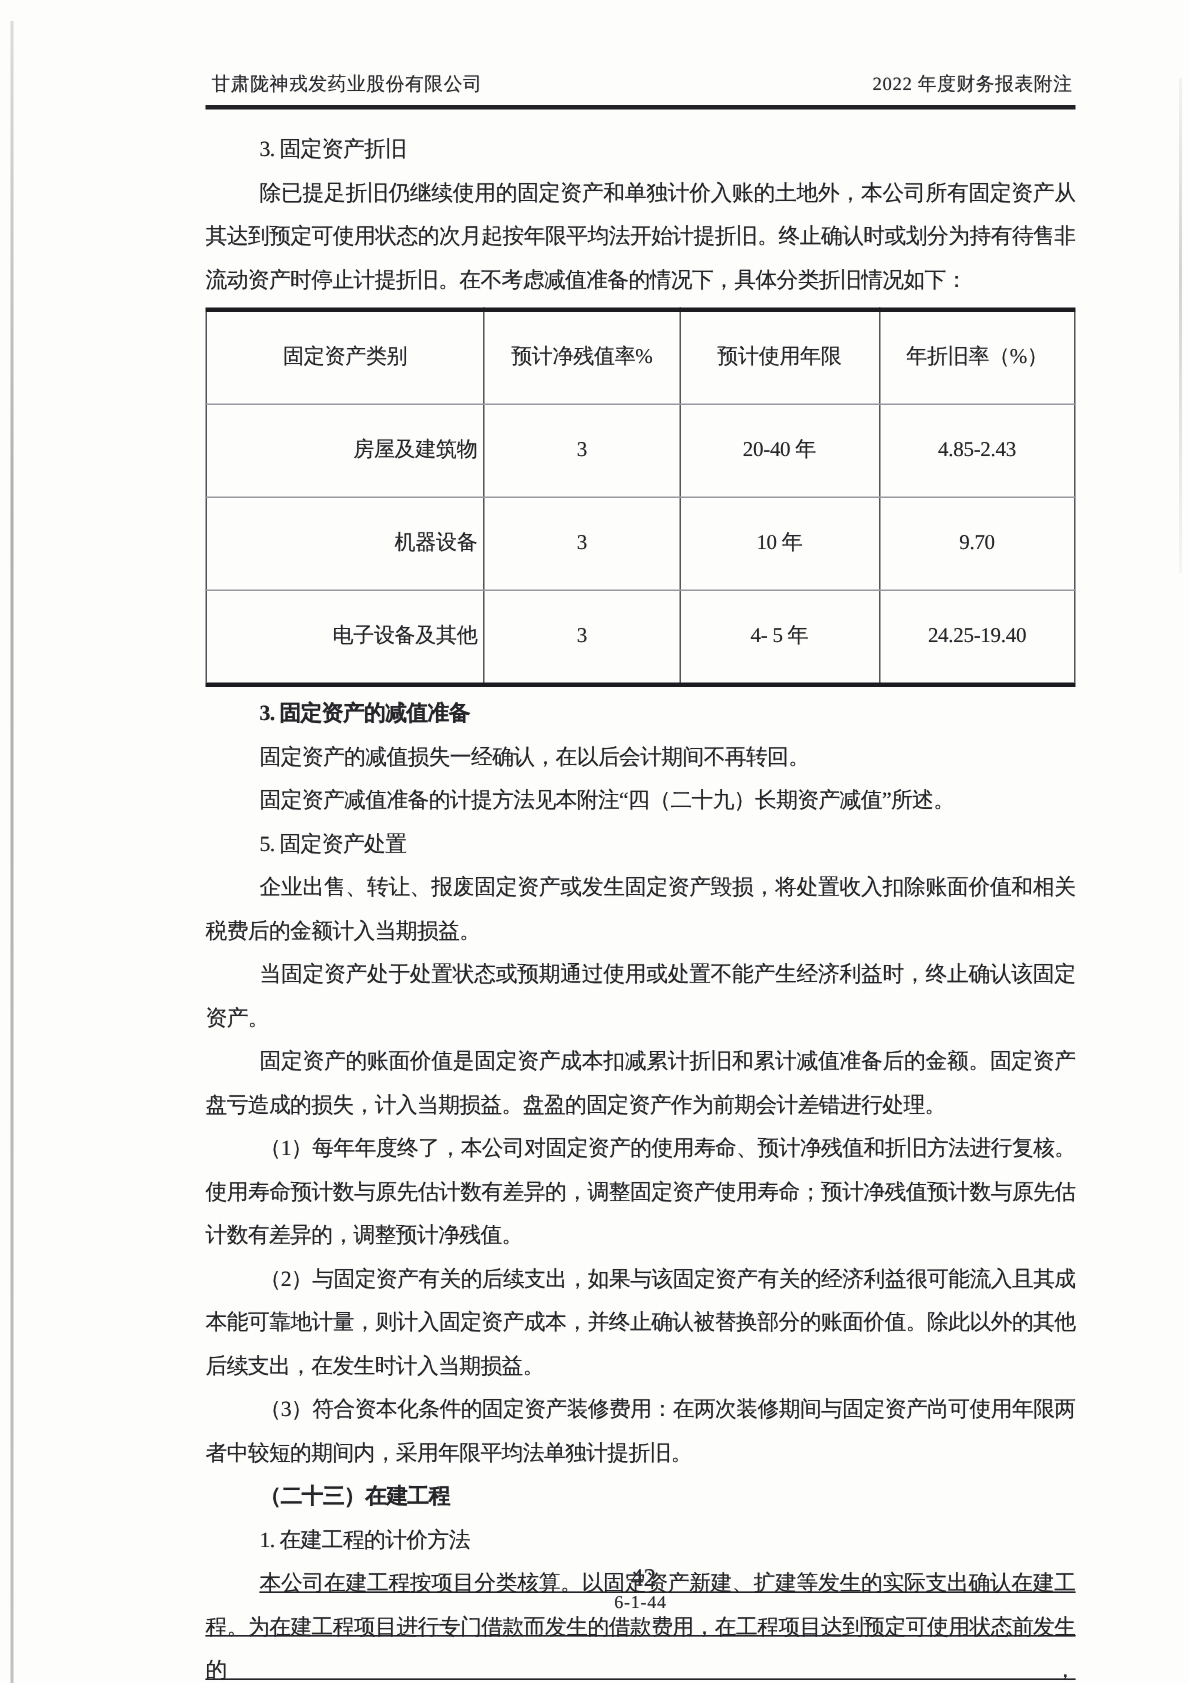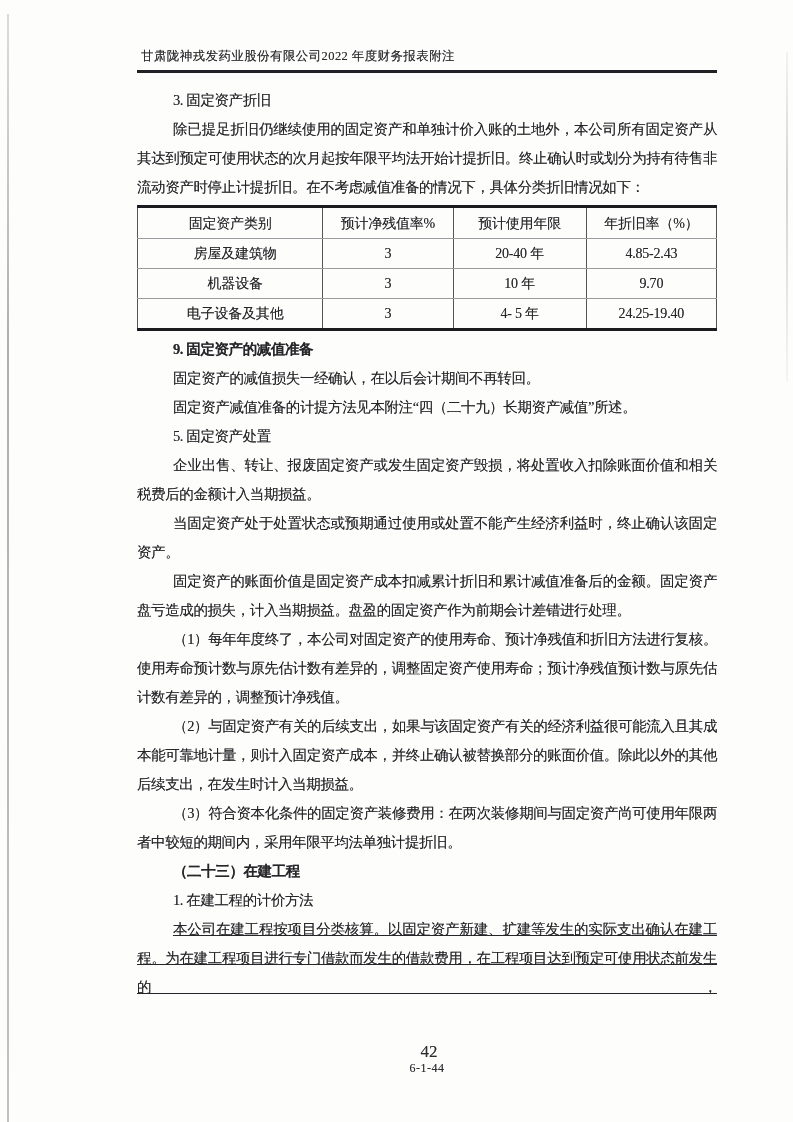--- a/index.html
+++ b/index.html
@@ -22,21 +22,21 @@
   }
   .scan-edge-right {
     position: absolute; right: 5px; top: 52px; height: 330px; width: 2px;
     background: linear-gradient(180deg, rgba(150,150,155,.10), rgba(140,140,148,.38) 40%, rgba(150,150,155,.08));
   }
   .content {
     position: absolute; left: 0; top: 0; right: 0;
     padding: 48px 76px 0 137px;
   }
   .doc-header {
-    display: flex; align-items: flex-end;
+    display: flex; justify-content: space-between; align-items: flex-end;
     font-size: 12.5px; letter-spacing: .4px; color: #2c2c30;
     padding: 0 2px 5px 4px;
     text-shadow: 0 0 .5px rgba(40,40,45,.6);
   }
   .header-rule { height: 3px; background: #212126; margin-bottom: 13px; }
   .body-text {
     font-size: 14.5px; line-height: 29px; letter-spacing: -0.4px;
     text-shadow: 0 0 .5px rgba(40,40,45,.55);
   }
   .para { text-align: justify; text-indent: 36px; }
@@ -46,25 +46,25 @@
   table.dep-table {
     width: 100%; border-collapse: collapse; table-layout: fixed;
     margin: 3px 0 4px 0;
     font-size: 14px; letter-spacing: -0.2px;
     border-top: 3px solid #1c1c20; border-bottom: 3px solid #1c1c20;
   }
   table.dep-table th, table.dep-table td {
     border-left: 1px solid #55555a; border-right: 1px solid #55555a;
     border-top: 1px solid #9a9a9e; border-bottom: 1px solid #9a9a9e;
     height: 29px; text-align: center; vertical-align: middle;
-    font-weight: normal; padding: 0 4px;
+    font-weight: normal; padding: 16px 4px;
     text-shadow: 0 0 .5px rgba(40,40,45,.5);
   }
   table.dep-table th { height: 32px; }
-  table.dep-table td.cat { text-align: center; padding-left: 14px; }
+  table.dep-table td.cat { text-align: right; padding-left: 14px; }
   table.dep-table col.c1 { width: 32%; }
   table.dep-table col.c2 { width: 22.5%; }
   table.dep-table col.c3 { width: 23%; }
   table.dep-table col.c4 { width: 22.5%; }
   .doc-footer {
     position: absolute; left: 137px; width: 580px; bottom: 44px;
     text-align: center; color: #2c2c30;
     text-shadow: 0 0 .5px rgba(40,40,45,.55);
   }
   .page-note { font-size: 17px; line-height: 12px; transform: translateX(2px); }
@@ -120,21 +120,21 @@
           </tr>
           <tr>
             <td class="cat">电子设备及其他</td>
             <td>3</td>
             <td>4- 5 年</td>
             <td>24.25-19.40</td>
           </tr>
         </tbody>
       </table>
 
-      <p class="heading bold">9. 固定资产的减值准备</p>
+      <p class="heading bold">3. 固定资产的减值准备</p>
       <p class="para">固定资产的减值损失一经确认，在以后会计期间不再转回。</p>
       <p class="para">固定资产减值准备的计提方法见本附注“四（二十九）长期资产减值”所述。</p>
 
       <p class="heading">5. 固定资产处置</p>
       <p class="para">企业出售、转让、报废固定资产或发生固定资产毁损，将处置收入扣除账面价值和相关税费后的金额计入当期损益。</p>
       <p class="para">当固定资产处于处置状态或预期通过使用或处置不能产生经济利益时，终止确认该固定资产。</p>
       <p class="para">固定资产的账面价值是固定资产成本扣减累计折旧和累计减值准备后的金额。固定资产盘亏造成的损失，计入当期损益。盘盈的固定资产作为前期会计差错进行处理。</p>
 
       <p class="para">（1）每年年度终了，本公司对固定资产的使用寿命、预计净残值和折旧方法进行复核。使用寿命预计数与原先估计数有差异的，调整固定资产使用寿命；预计净残值预计数与原先估计数有差异的，调整预计净残值。</p>
       <p class="para">（2）与固定资产有关的后续支出，如果与该固定资产有关的经济利益很可能流入且其成本能可靠地计量，则计入固定资产成本，并终止确认被替换部分的账面价值。除此以外的其他后续支出，在发生时计入当期损益。</p>

